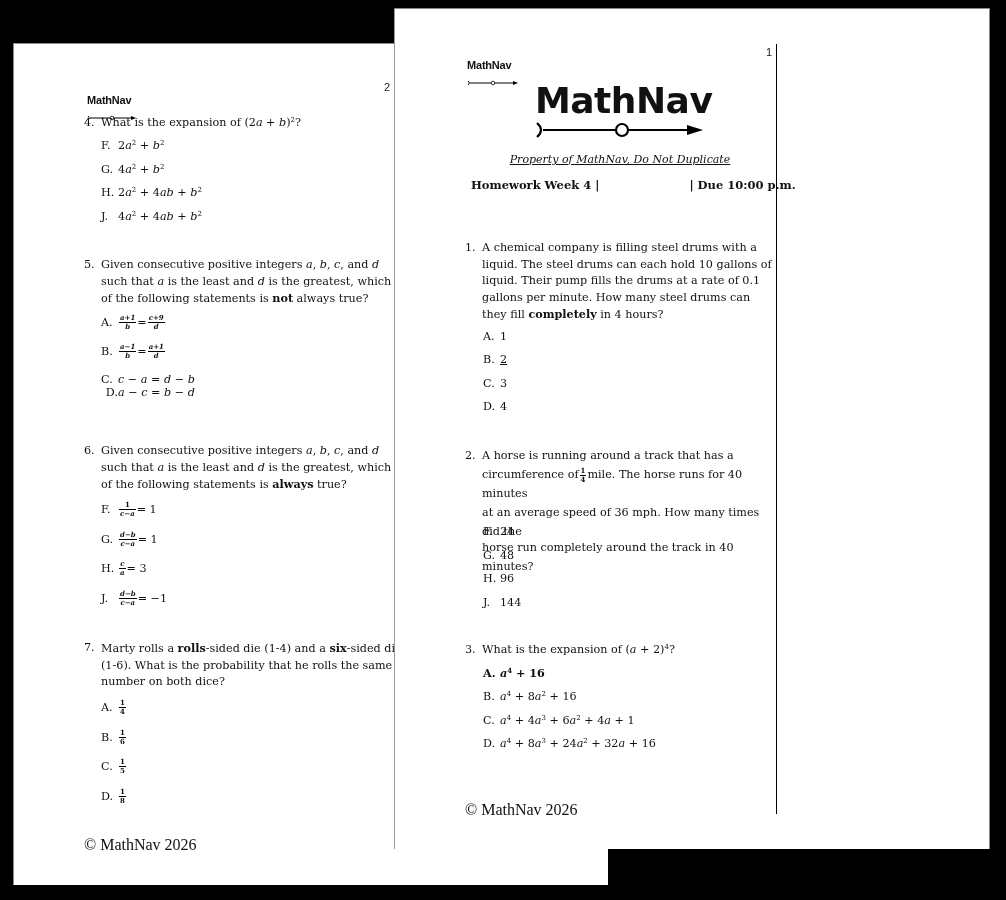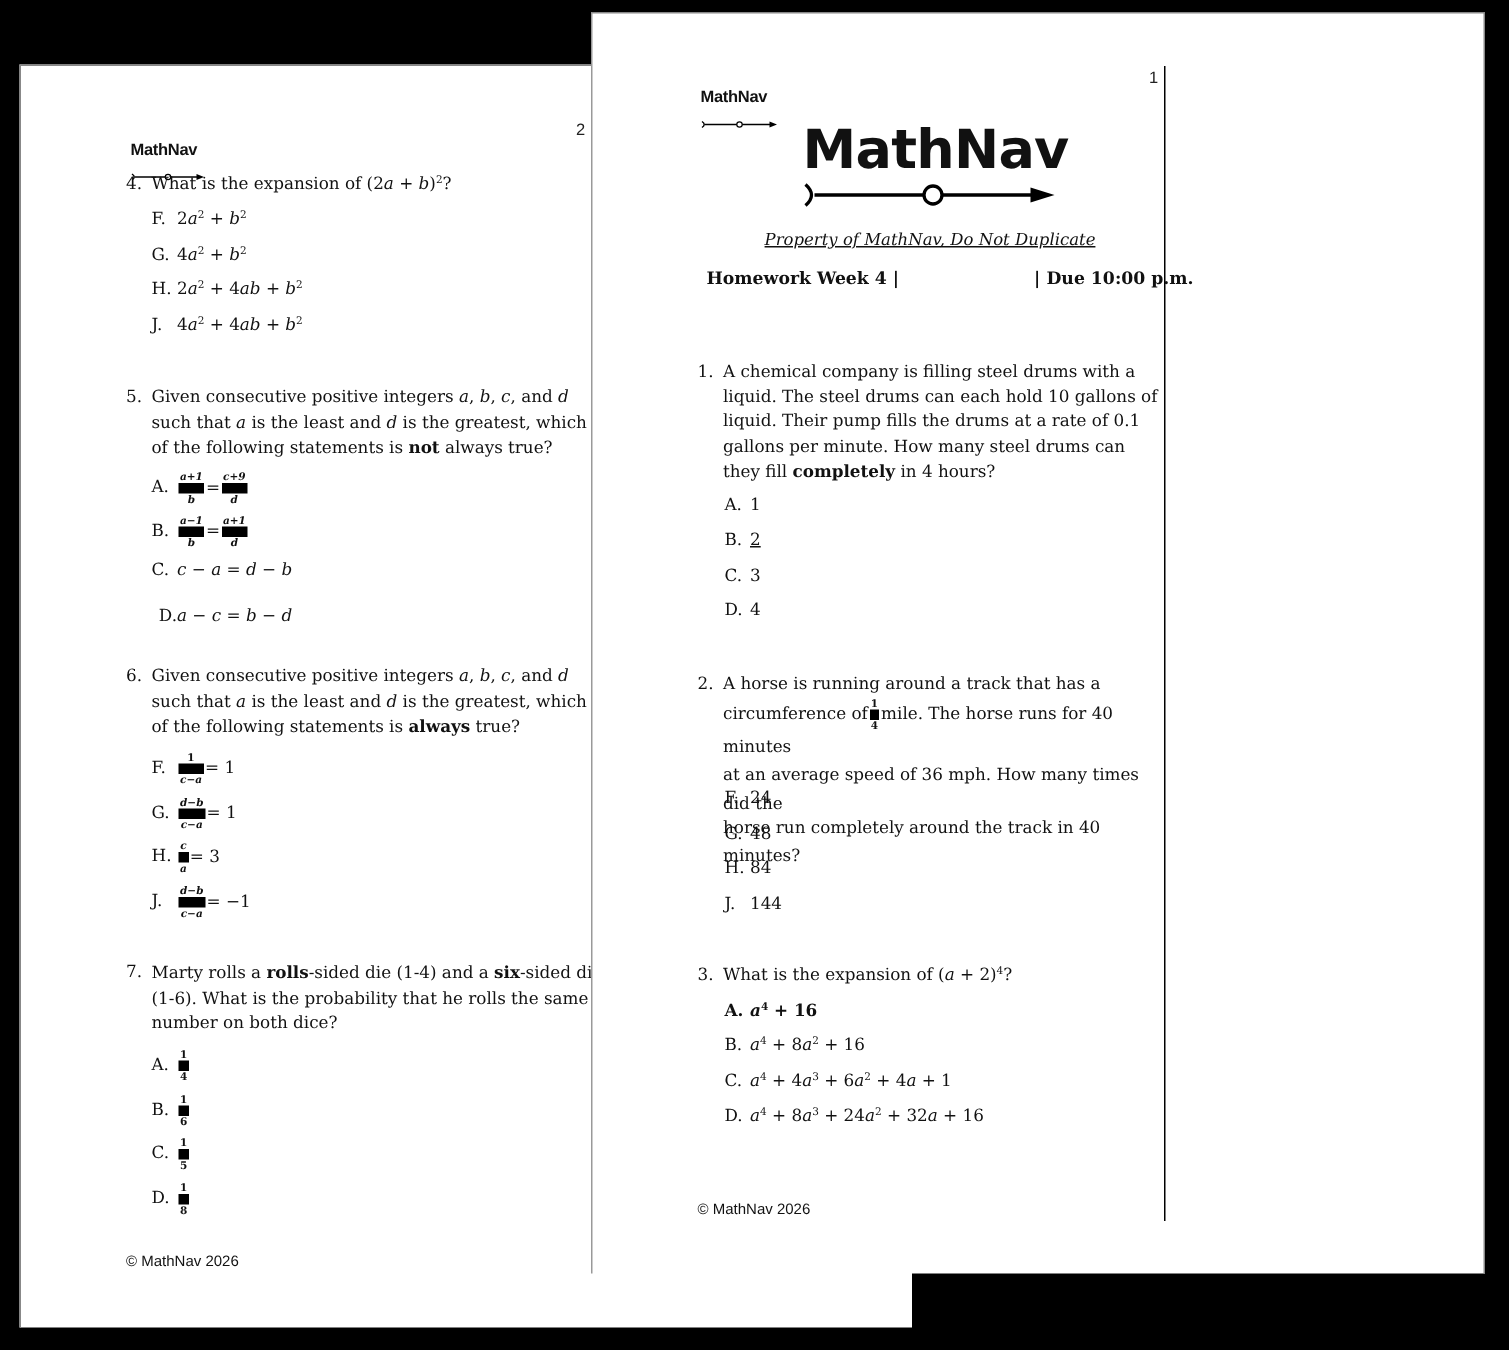--- a/index.html
+++ b/index.html
@@ -13,23 +13,23 @@
   .smalllogo { position:absolute; }
   .smalllogo .t { font-family:"Liberation Sans", sans-serif; font-weight:bold; font-size:11px; letter-spacing:-0.2px; line-height:11px; }
   .q { position:absolute; font-size:11.2px; line-height:16.5px; }
   .q .num { position:absolute; left:0; top:0; }
   .q .stem { margin-left:17px; }
   .opt { position:absolute; font-size:11.2px; white-space:nowrap; }
   .opt .lbl { display:inline-block; width:17px; }
   .m { font-style:italic; }
   sup { font-size:7px; vertical-align:4px; line-height:0; }
   .frac { display:inline-block; vertical-align:middle; text-align:center; font-size:7px; line-height:8px; font-weight:bold; margin:0 1px; }
-  .frac .n { display:block; border-bottom:7px solid #000000; padding:0 1px; }
+  .frac .n { display:block; border-bottom:1px solid #000000; padding:0 1px; }
   .frac .d { display:block; padding:0 1px; }
-  .foot { position:absolute; font-family:Liberation Sans, sans-serif; font-size:10px; color:#111; }
+  .foot { position:absolute; font-family:Liberation Serif, serif; font-size:16px; color:#111; }
   .biglogo { position:absolute; left:140px; top:72px; width:170px; text-align:center; }
   .biglogo .word { font-family:"DejaVu Sans", sans-serif; font-size:36px; font-weight:bold; line-height:40px; letter-spacing:-0.5px; }
   .tag { position:absolute; left:0; width:450px; text-align:center; font-style:italic; text-decoration:underline; font-size:11px; }
   .hw { position:absolute; font-weight:bold; font-size:11.5px; white-space:nowrap; }
   .blur { display:inline-block; width:90px; }
 </style>
 </head>
 <body>
 
 <div class="page" id="page2">
@@ -54,21 +54,21 @@
   <div class="opt" style="left:87px; top:142px;"><span class="lbl">H.</span>2<span class="m">a</span><sup>2</sup> + 4<span class="m">ab</span> + <span class="m">b</span><sup>2</sup></div>
   <div class="opt" style="left:87px; top:166px;"><span class="lbl">J.</span>4<span class="m">a</span><sup>2</sup> + 4<span class="m">ab</span> + <span class="m">b</span><sup>2</sup></div>
 
   <div class="q" style="left:70px; top:213px; width:310px;">
     <span class="num">5.</span>
     <div class="stem">Given consecutive positive integers <span class="m">a</span>, <span class="m">b</span>, <span class="m">c</span>, and <span class="m">d</span> such that <span class="m">a</span> is the least and <span class="m">d</span> is the greatest, which of the following statements is <b>not</b> always true?</div>
   </div>
   <div class="opt" style="left:87px; top:270px;"><span class="lbl">A.</span><span class="frac"><span class="n m">a+1</span><span class="d m">b</span></span>=<span class="frac"><span class="n m">c+9</span><span class="d m">d</span></span></div>
   <div class="opt" style="left:87px; top:299px;"><span class="lbl">B.</span><span class="frac"><span class="n m">a−1</span><span class="d m">b</span></span>=<span class="frac"><span class="n m">a+1</span><span class="d m">d</span></span></div>
   <div class="opt" style="left:87px; top:329px;"><span class="lbl">C.</span><span class="m">c</span> − <span class="m">a</span> = <span class="m">d</span> − <span class="m">b</span></div>
-  <div class="opt" style="left:87px; top:360px;text-align:right;"><span class="lbl">D.</span><span class="m">a</span> − <span class="m">c</span> = <span class="m">b</span> − <span class="m">d</span></div>
+  <div class="opt" style="left:87px; top:342px;text-align:right;"><span class="lbl">D.</span><span class="m">a</span> − <span class="m">c</span> = <span class="m">b</span> − <span class="m">d</span></div>
 
   <div class="q" style="left:70px; top:399px; width:310px;">
     <span class="num">6.</span>
     <div class="stem">Given consecutive positive integers <span class="m">a</span>, <span class="m">b</span>, <span class="m">c</span>, and <span class="m">d</span> such that <span class="m">a</span> is the least and <span class="m">d</span> is the greatest, which of the following statements is <b>always</b> true?</div>
   </div>
   <div class="opt" style="left:87px; top:457px;"><span class="lbl">F.</span><span class="frac"><span class="n">1</span><span class="d m">c−a</span></span>= 1</div>
   <div class="opt" style="left:87px; top:487px;"><span class="lbl">G.</span><span class="frac"><span class="n m">d−b</span><span class="d m">c−a</span></span>= 1</div>
   <div class="opt" style="left:87px; top:516px;"><span class="lbl">H.</span><span class="frac"><span class="n m">c</span><span class="d m">a</span></span>= 3</div>
   <div class="opt" style="left:87px; top:546px;"><span class="lbl">J.</span><span class="frac"><span class="n m">d−b</span><span class="d m">c−a</span></span>= −1</div>
 
@@ -127,21 +127,21 @@
     <span class="num">2.</span>
     <div class="stem">
       <div>A horse is running around a track that has a</div>
       <div><span>circumference of</span><span class="frac"><span class="n">1</span><span class="d">4</span></span><span>mile. The horse runs for 40 minutes</span></div>
       <div>at an average speed of 36 mph. How many times did the</div>
       <div style="margin-top:-3px;">horse run completely around the track in 40 minutes?</div>
     </div>
   </div>
   <div class="opt" style="left:88px; top:516px;"><span class="lbl">F.</span><span>24</span></div>
   <div class="opt" style="left:88px; top:540px;"><span class="lbl">G.</span><span>48</span></div>
-  <div class="opt" style="left:88px; top:563px;"><span class="lbl">H.</span><span>84</span></div>
+  <div class="opt" style="left:88px; top:563px;"><span class="lbl">H.</span><span>96</span></div>
   <div class="opt" style="left:88px; top:587px;"><span class="lbl">J.</span><span>144</span></div>
 
   <div class="q" style="left:70px; top:633px; width:312px;">
     <span class="num">3.</span>
     <div class="stem">What is the expansion of (<span class="m">a</span> + 2)<sup>4</sup>?</div>
   </div>
   <div class="opt" style="left:88px; top:657px;font-weight:bold;"><span class="lbl">A.</span><span class="m">a</span><sup>4</sup> + 16</div>
   <div class="opt" style="left:88px; top:681px;"><span class="lbl">B.</span><span class="m">a</span><sup>4</sup> + 8<span class="m">a</span><sup>2</sup> + 16</div>
   <div class="opt" style="left:88px; top:705px;"><span class="lbl">C.</span><span class="m">a</span><sup>4</sup> + 4<span class="m">a</span><sup>3</sup> + 6<span class="m">a</span><sup>2</sup> + 4<span class="m">a</span> + 1</div>
   <div class="opt" style="left:88px; top:728px;"><span class="lbl">D.</span><span class="m">a</span><sup>4</sup> + 8<span class="m">a</span><sup>3</sup> + 24<span class="m">a</span><sup>2</sup> + 32<span class="m">a</span> + 16</div>

